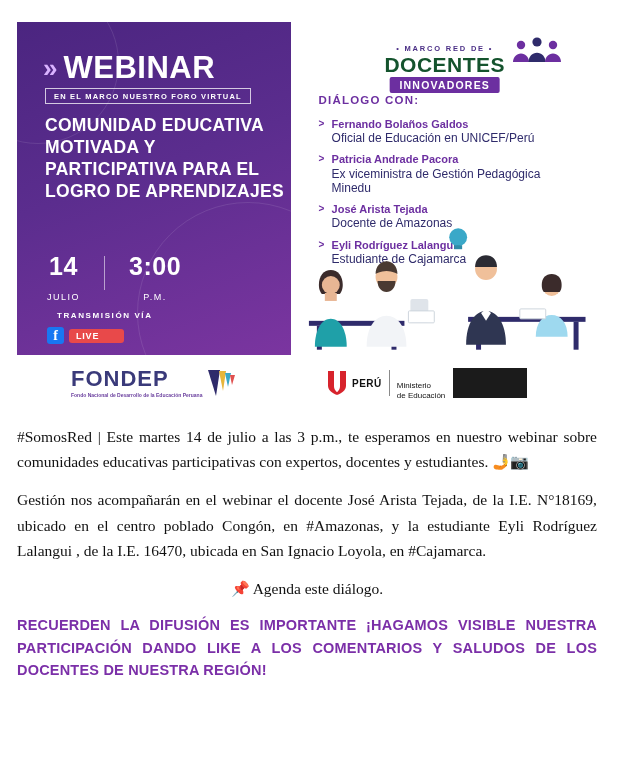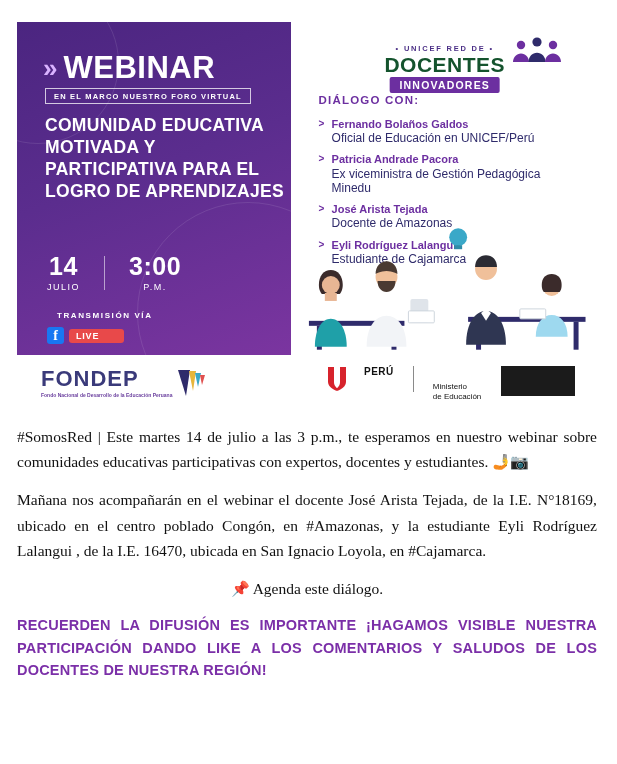--- a/index.html
+++ b/index.html
@@ -118,21 +118,21 @@
   .dt-block { text-align: center; }
   .dt-big {
     font-size: 25px;
     font-weight: bold;
     line-height: 1;
     letter-spacing: 0.5px;
   }
   .dt-small {
     font-size: 9px;
     letter-spacing: 1.5px;
-    margin-top: 3px;
+    margin-top: 13px;
   }
   .dt-sep {
     width: 1px;
     height: 34px;
     background: rgba(255,255,255,0.55);
     margin-top: 2px;
   }
   .trans-label {
     position: absolute;
     left: 40px;
@@ -272,21 +272,21 @@
   
   .logobar {
     position: absolute;
     left: 17px;
     top: 360px;
     width: 582px;
     height: 54px;
   }
   .fondep {
     position: absolute;
-    left: 24px;
+    left: 54px;
     top: 8px;
     display: flex;
     align-items: flex-start;
     gap: 4px;
   }
   .fondep-text .fd-main {
     font-family: "Liberation Sans", sans-serif;
     font-weight: bold;
     font-size: 22px;
     color: #3a3a7a;
@@ -299,22 +299,22 @@
     color: #6a3f9e;
     line-height: 1.35;
     margin-top: 2px;
     font-weight: bold;
   }
   .minedu {
     position: absolute;
     left: 310px;
     top: 6px;
     display: flex;
-    align-items: flex-start;
-    gap: 12px;
+    align-items: center;
+    gap: 0;
     height: 34px;
   }
   .minedu .shield { width: 20px; height: 26px; }
   .minedu .peru {
     font-family: "Liberation Sans", sans-serif;
     font-size: 10px;
     font-weight: bold;
     color: #111;
     padding: 0 7px 0 5px;
     letter-spacing: 0.5px;
@@ -401,21 +401,21 @@
 
       <div class="fb-row">
         <div class="fb-icon">f</div>
         <div class="live-pill">LIVE</div>
       </div>
     </div>
 
     <div class="poster-right">
 
       <div class="brand-block">
-        <div class="brand-top">• UNICEF RED DE •</div>
+        <div class="brand-top">• MARCO RED DE •</div>
         <div class="brand-mid">DOCENTES</div>
         <div class="brand-bot">INNOVADORES</div>
       </div>
 
       <svg class="brand-people" viewBox="0 0 56 30">
         <circle cx="12" cy="9" r="4.2" fill="#6c2fa0"></circle>
         <path d="M4 26c0-5 3.6-8.6 8-8.6s8 3.6 8 8.6z" fill="#6c2fa0"></path>
         <circle cx="28" cy="6" r="4.6" fill="#2f2b6b"></circle>
         <path d="M19.5 26c0-5.4 3.9-9.3 8.5-9.3s8.5 3.9 8.5 9.3z" fill="#2f2b6b"></path>
         <circle cx="44" cy="9" r="4.2" fill="#6c2fa0"></circle>
@@ -510,20 +510,20 @@
         <div>Ministerio</div>
         <div>de Educación</div>
       </div>
       <div class="blackbar"></div>
     </div>
   </div>
 
   <div class="body-text">
     <p class="para"><span>#SomosRed | Este martes 14 de julio a las 3 p.m., te esperamos en nuestro webinar sobre comunidades educativas participativas con expertos, docentes y estudiantes. </span><span class="emoji">🤳📷</span></p>
 
-    <p class="para">Mañana nos acompañarán en el webinar el docente José Arista Tejada, de la I.E. N°18169, ubicado en el centro poblado Congón, en #Amazonas, y la estudiante Eyli Rodríguez Lalangui , de la I.E. 16470, ubicada en San Ignacio Loyola, en #Cajamarca.</p>
+    <p class="para">Gestión nos acompañarán en el webinar el docente José Arista Tejada, de la I.E. N°18169, ubicado en el centro poblado Congón, en #Amazonas, y la estudiante Eyli Rodríguez Lalangui , de la I.E. 16470, ubicada en San Ignacio Loyola, en #Cajamarca.</p>
 
     <p class="para agenda"><span class="emoji">📌</span> <span>Agenda este diálogo.</span></p>
 
     <p class="highlight">RECUERDEN LA DIFUSIÓN ES IMPORTANTE ¡HAGAMOS VISIBLE NUESTRA PARTICIPACIÓN DANDO LIKE A LOS COMENTARIOS Y SALUDOS DE LOS DOCENTES DE NUESTRA REGIÓN!</p>
   </div>
 
 </div>
 
 </body></html>

